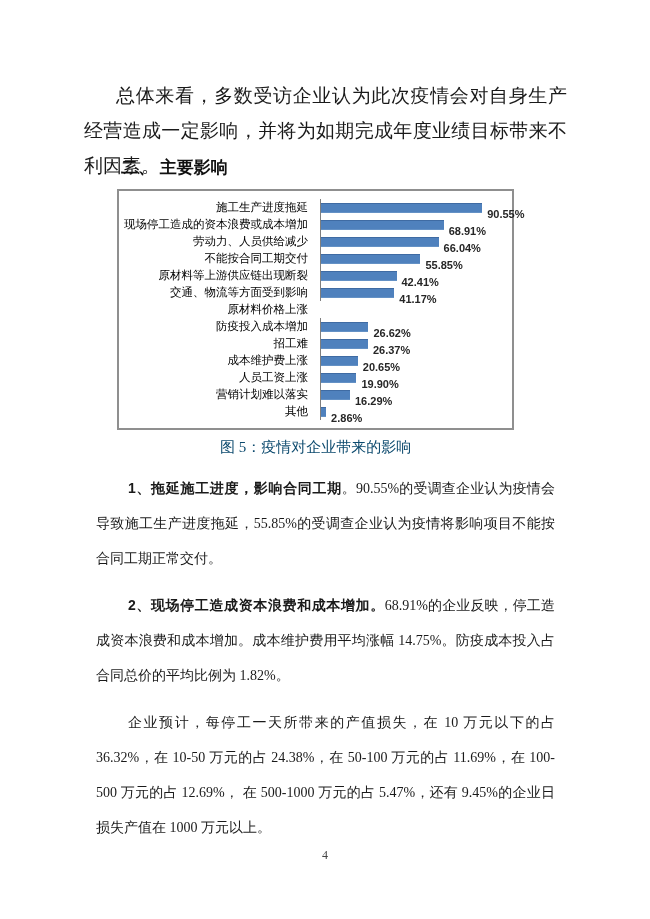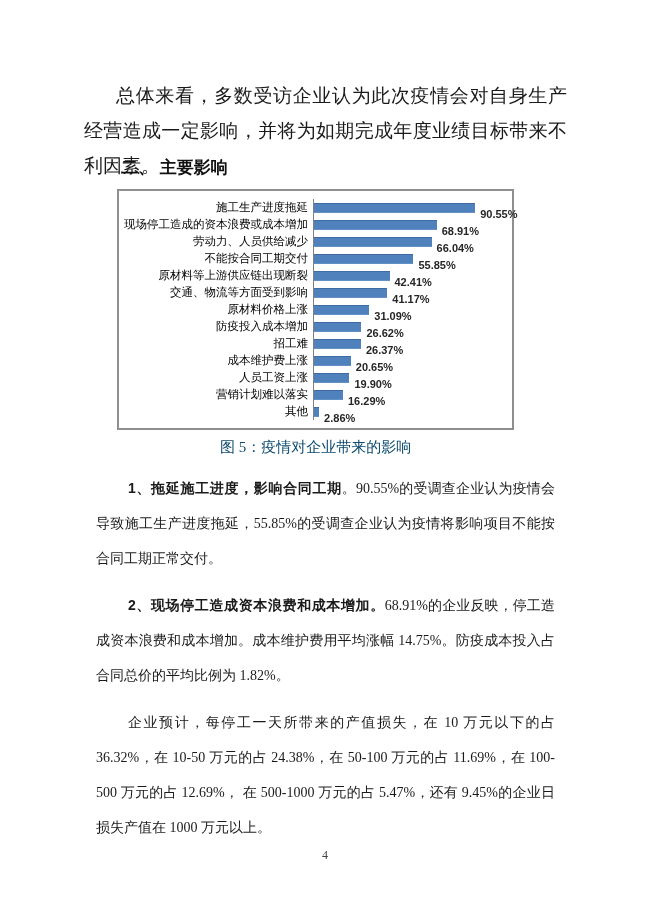--- a/index.html
+++ b/index.html
@@ -46,21 +46,21 @@
     background: #ffffff;
   }
   .chart-rows { padding-top: 8px; }
   .chart-row {
     display: flex;
     align-items: center;
     height: 17px;
   }
   .chart-label {
     width: 189px;
-    padding-right: 5px;
+    padding-right: 12px;
     flex: 0 0 auto;
     text-align: right;
     font-size: 11.5px;
     line-height: 17px;
     color: #000000;
     white-space: nowrap;
     font-family: "Liberation Serif", "DejaVu Serif", serif;
   }
   .chart-track {
     position: relative;
@@ -169,24 +169,20 @@
         </div>
         <div class="chart-row">
           <div class="chart-label">交通、物流等方面受到影响</div>
           <div class="chart-track">
             <div class="chart-bar" style="width: 73.3px; background: rgb(79, 129, 189);"></div>
             <span class="chart-value">41.17%</span>
           </div>
         </div>
         <div class="chart-row">
           <div class="chart-label">原材料价格上涨</div>
-          <div class="chart-track">
-            <div class="chart-bar" style="width: 55.3px; background: rgb(79, 129, 189);"></div>
-            <span class="chart-value">31.09%</span>
-          </div>
         </div>
         <div class="chart-row">
           <div class="chart-label">防疫投入成本增加</div>
           <div class="chart-track">
             <div class="chart-bar" style="width: 47.4px; background: rgb(79, 129, 189);"></div>
             <span class="chart-value">26.62%</span>
           </div>
         </div>
         <div class="chart-row">
           <div class="chart-label">招工难</div>

